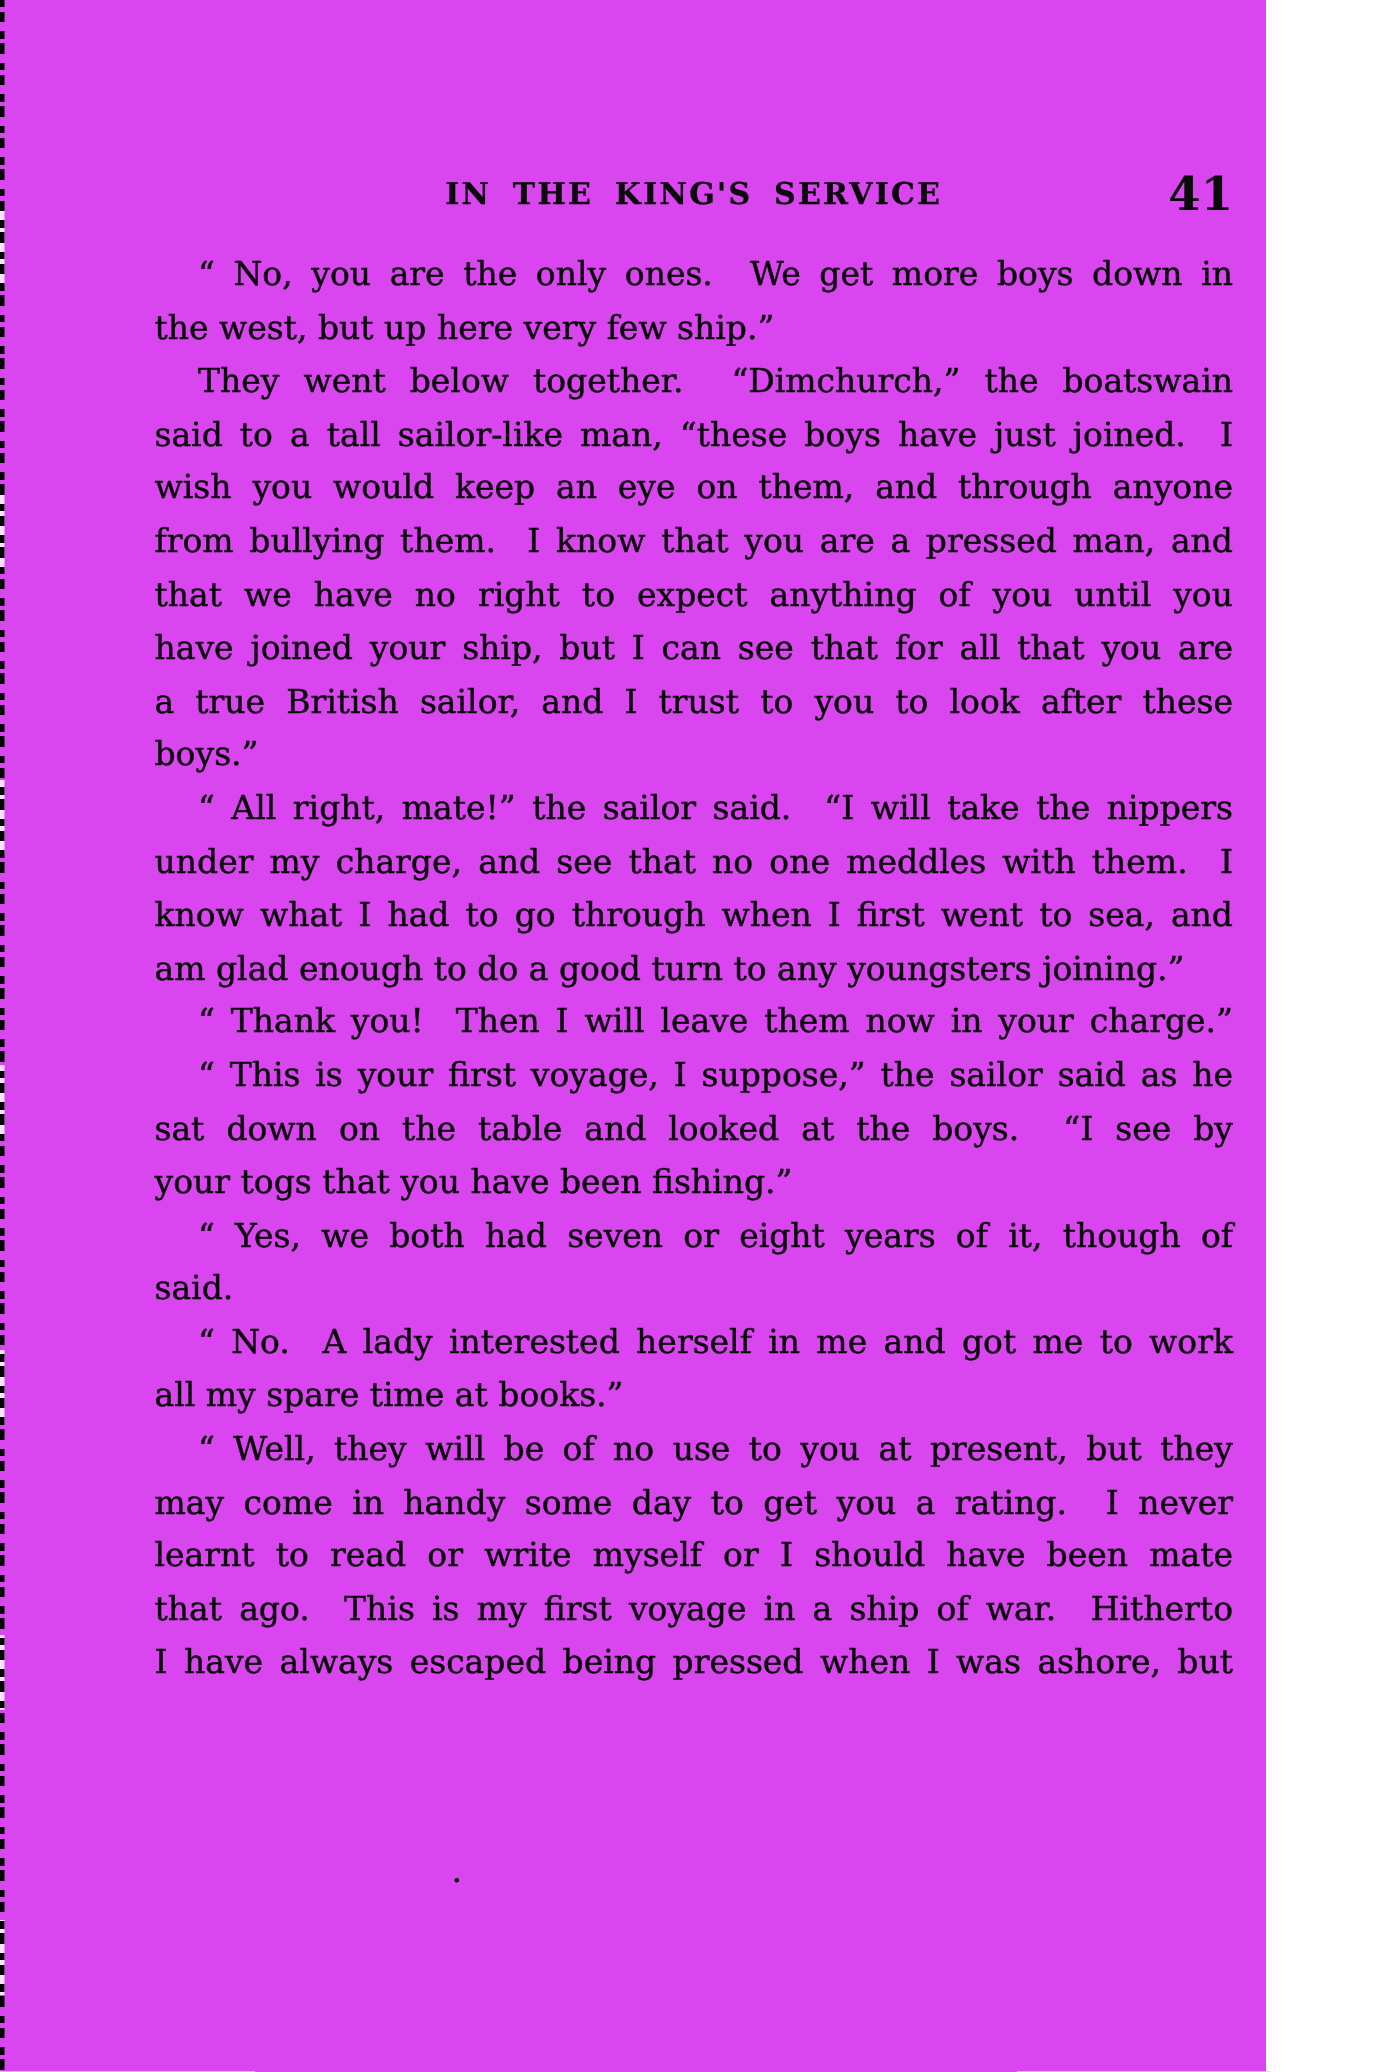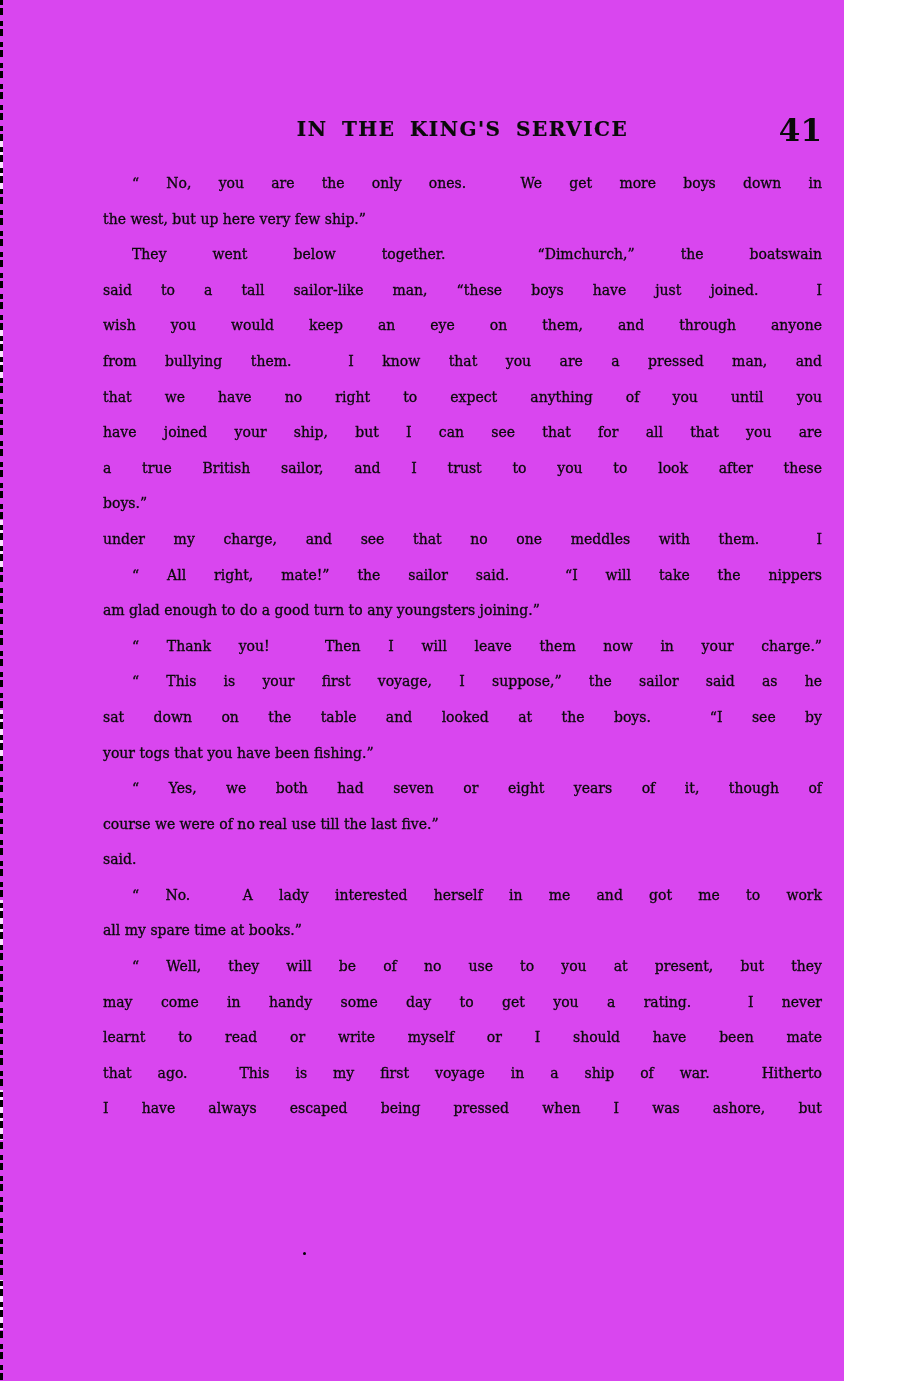--- a/index.html
+++ b/index.html
@@ -53,21 +53,21 @@
     top: 115px;
     font-size: 31px;
     line-height: 1;
     font-weight: bold;
   }
   .text-body {
     position: absolute;
     left: 103px;
     top: 166px;
     width: 719px;
-    font-size: 14px;
+    font-size: 22px;
     line-height: 35.6px;
     -webkit-text-stroke: 0.3px #0a0a0a;
   }
   .line {
     white-space: pre-wrap;
   }
   .line.indent {
     text-indent: 29px;
   }
   .line.just {
@@ -99,29 +99,29 @@
       <div class="line indent just">“ No, you are the only ones.  We get more boys down in</div>
       <div class="line">the west, but up here very few ship.”</div>
       <div class="line indent just">They went below together.  “Dimchurch,” the boatswain</div>
       <div class="line just">said to a tall sailor-like man, “these boys have just joined.  I</div>
       <div class="line just">wish you would keep an eye on them, and through anyone</div>
       <div class="line just">from bullying them.  I know that you are a pressed man, and</div>
       <div class="line just">that we have no right to expect anything of you until you</div>
       <div class="line just">have joined your ship, but I can see that for all that you are</div>
       <div class="line just">a true British sailor, and I trust to you to look after these</div>
       <div class="line">boys.”</div>
+      <div class="line indent just">“ All right, mate!” the sailor said.  “I will take the nippers</div>
       <div class="line just">under my charge, and see that no one meddles with them.  I</div>
-      <div class="line indent just">“ All right, mate!” the sailor said.  “I will take the nippers</div>
+      <div class="line just">know what I had to go through when I first went to sea, and</div>
       <div class="line">am glad enough to do a good turn to any youngsters joining.”</div>
       <div class="line indent just">“ Thank you!  Then I will leave them now in your charge.”</div>
       <div class="line indent just">“ This is your first voyage, I suppose,” the sailor said as he</div>
       <div class="line just">sat down on the table and looked at the boys.  “I see by</div>
       <div class="line">your togs that you have been fishing.”</div>
       <div class="line indent just">“ Yes, we both had seven or eight years of it, though of</div>
-      <div class="line">course we were of no real use till the last five.”</div>
       <div class="line">said.</div>
       <div class="line indent just">“ No.  A lady interested herself in me and got me to work</div>
       <div class="line">all my spare time at books.”</div>
       <div class="line indent just">“ Well, they will be of no use to you at present, but they</div>
       <div class="line just">may come in handy some day to get you a rating.  I never</div>
       <div class="line just">learnt to read or write myself or I should have been mate</div>
       <div class="line just">that ago.  This is my first voyage in a ship of war.  Hitherto</div>
       <div class="line just">I have always escaped being pressed when I was ashore, but</div>
     </main>
 

